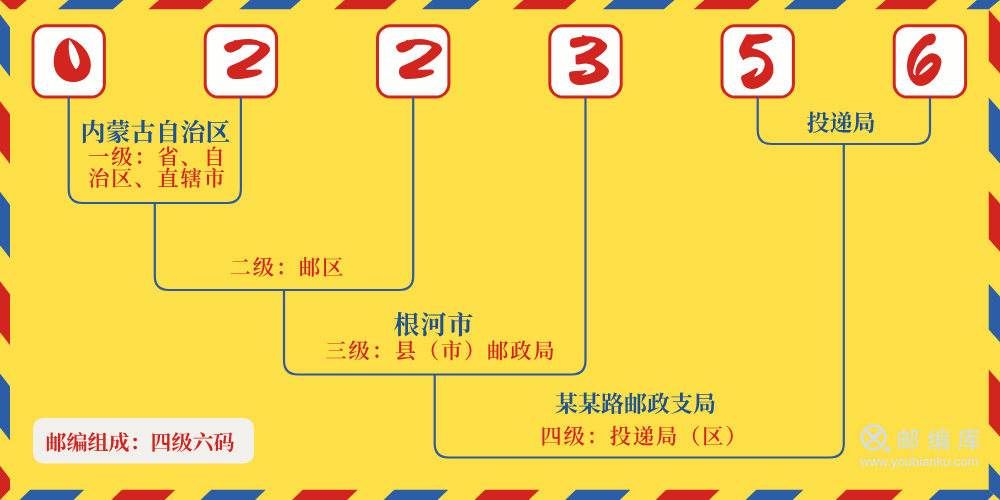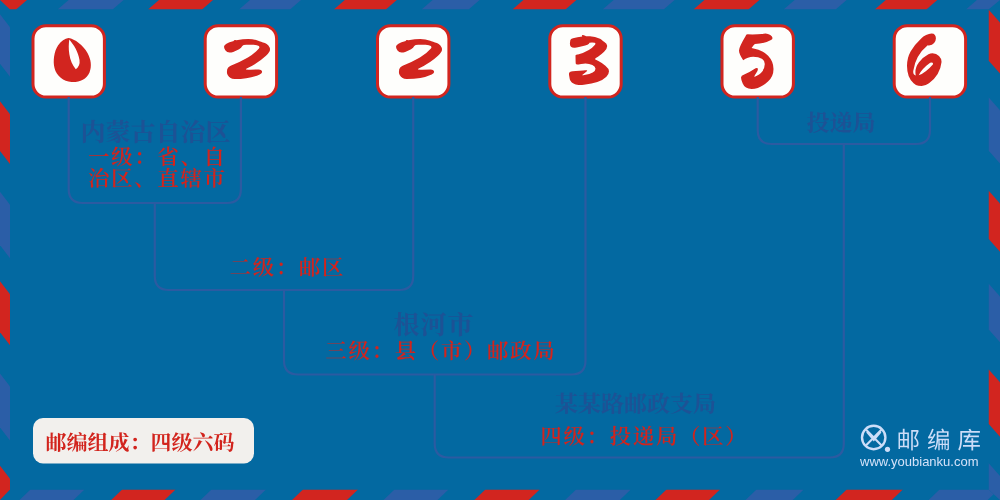--- a/index.html
+++ b/index.html
@@ -1,14 +1,14 @@
 <!DOCTYPE html>
 <html><head><meta charset="utf-8"><style>
 html,body{margin:0;padding:0}
-#page{position:relative;width:1000px;height:500px;background:#0369a1;overflow:hidden;font-family:"Liberation Sans",sans-serif}
+#page{position:relative;width:1000px;height:500px;background:#fde047;overflow:hidden;font-family:"Liberation Sans",sans-serif}
 </style></head><body>
 <div id="page">
 <svg width="1000" height="500" style="position:absolute;top:0;left:0">
       <defs>
         <clipPath id="cpT">
           <polygon points="0,0 1000,0 988.5,9.5 10,9.5"></polygon>
         </clipPath>
         <clipPath id="cpB">
           <polygon points="0,500 1000,500 988.5,489.5 10,489.5"></polygon>
         </clipPath>

